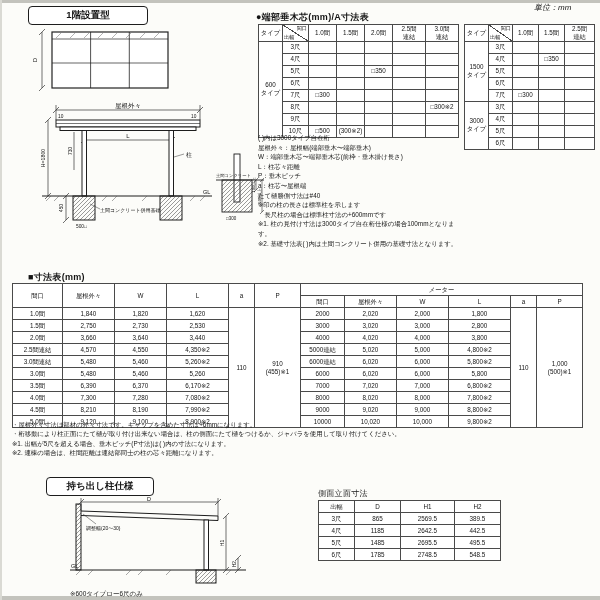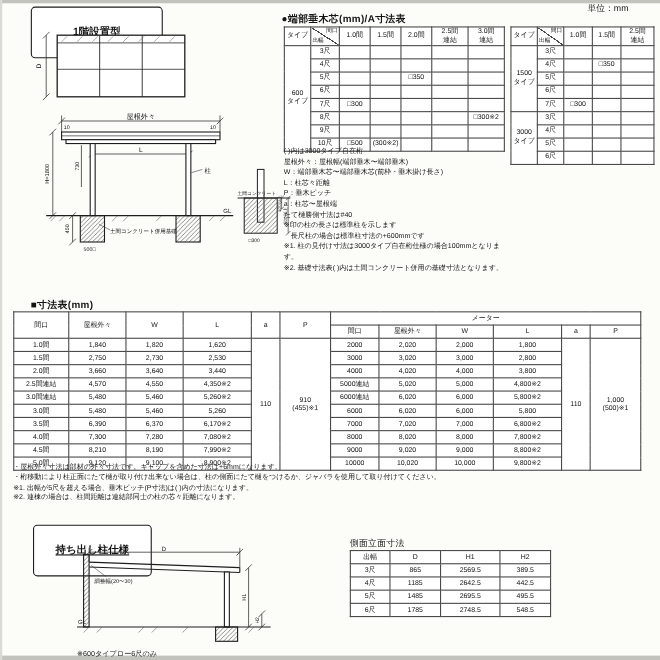--- a/index.html
+++ b/index.html
@@ -1,21 +1,21 @@
 <!DOCTYPE html>
 <html><head>
 <meta charset="utf-8">
 <style>
   html,body{margin:0;padding:0;}
   body{width:600px;height:600px;font-family:"Liberation Sans","DejaVu Sans",sans-serif;background:#ffffff;}
   .page{position:relative;width:600px;height:600px;background:#fcfcf9;overflow:hidden;color:#141414;}
   .band{position:absolute;background:#c3c3bd;}
   .unit{position:absolute;font-size:8px;}
   .sec-title{position:absolute;font-weight:bold;font-size:9px;letter-spacing:.3px;}
-  .title-box{position:absolute;border:1.5px solid #1d1d1d;border-radius:4px;text-align:center;font-size:9.5px;font-weight:bold;padding:16px 0;background:#fff;}
+  .title-box{position:absolute;border:1.5px solid #1d1d1d;border-radius:4px;text-align:center;font-size:9.5px;font-weight:bold;padding:2px 0;background:#fff;}
   .tbl{position:absolute;border-collapse:collapse;background:#fff;table-layout:fixed;}
   .tbl th,.tbl td{border:1px solid #4a4a4a;font-size:6.3px;font-weight:normal;text-align:center;vertical-align:middle;padding:0 1px;line-height:1.25;white-space:pre-line;height:11px;overflow:hidden;}
   .corner{position:relative;padding:0;height:16px;}
   .corner .diag{position:absolute;inset:0;background:linear-gradient(to top right,transparent calc(50% - .5px),#4a4a4a calc(50% - .5px),#4a4a4a calc(50% + .5px),transparent calc(50% + .5px));}
   .corner .tr{position:absolute;top:0;right:1px;font-size:5.2px;}
   .corner .bl{position:absolute;bottom:0;left:1px;font-size:5.2px;}
   .notes{position:absolute;font-size:6.4px;line-height:1.5;}
   .notes div{margin:0;}
   .note-small{position:absolute;font-size:6.5px;}
   svg{position:absolute;overflow:visible;}
@@ -23,21 +23,21 @@
 </style>
 </head>
 <body>
 
 <div class="page">
 
   <div class="band" style="left:0;top:0;width:600px;height:3px;"></div>
   <div class="band" style="left:0;top:596px;width:600px;height:4px;"></div>
   <div class="band" style="left:0;top:0;width:2px;height:600px;background:#dadad4;"></div>
 
-  <div class="unit" style="left:534px;top:2px;">単位：mm</div>
+  <div class="unit" style="left:534px;top:2px;font-style:italic;">単位：mm</div>
 
   <div class="title-box" style="left:28px;top:6px;width:118px;">
     <span>1階設置型</span>
   </div>
 
   <svg style="left:30px;top:26px;" width="150" height="72" viewBox="0 0 150 72">
     <g stroke="#222" stroke-width="1.2" fill="#fff">
       <rect x="22" y="6" width="116" height="56"></rect>
       <line x1="22" y1="13" x2="138" y2="13" stroke-width="0.7"></line>
       <line x1="22" y1="37" x2="138" y2="37" stroke-width="0.7"></line>
@@ -481,21 +481,21 @@
       </tbody>
   </table>
 
   <div class="notes" style="left:12px;top:420px;width:565px;line-height:1.45;">
       <div>・屋根外々寸法は部材の外々寸法です。キャップを含めた寸法は+6mmになります。</div>
       <div>・桁移動により柱正面にたて樋が取り付け出来ない場合は、柱の側面にたて樋をつけるか、ジャバラを使用して取り付けてください。</div>
       <div>※1. 出幅が5尺を超える場合、垂木ピッチ(P寸法)は( )内の寸法になります。</div>
       <div>※2. 連棟の場合は、柱間距離は連結部同士の柱の芯々距離になります。</div>
     </div>
 
-  <div class="title-box" style="left:30px;top:477px;width:106px;text-decoration:underline;">
+  <div class="title-box" style="left:46px;top:477px;width:106px;">
     <span>持ち出し柱仕様</span>
   </div>
 
   <svg style="left:66px;top:496px;" width="185" height="94" viewBox="0 0 185 94">
     <defs>
       <pattern id="hatchC" width="4" height="4" patternUnits="userSpaceOnUse">
         <path d="M0,4 L4,0" stroke="#555" stroke-width="0.6"></path>
       </pattern>
     </defs>
     <g stroke="#1d1d1d" stroke-width="1" fill="#fff">

